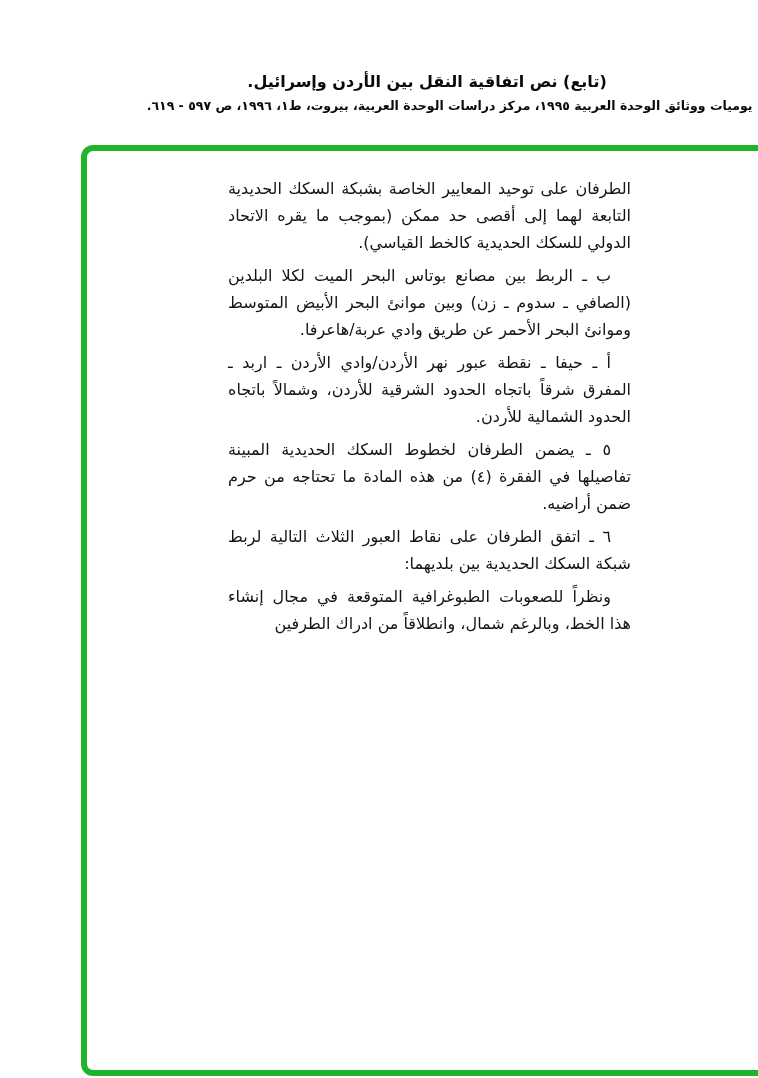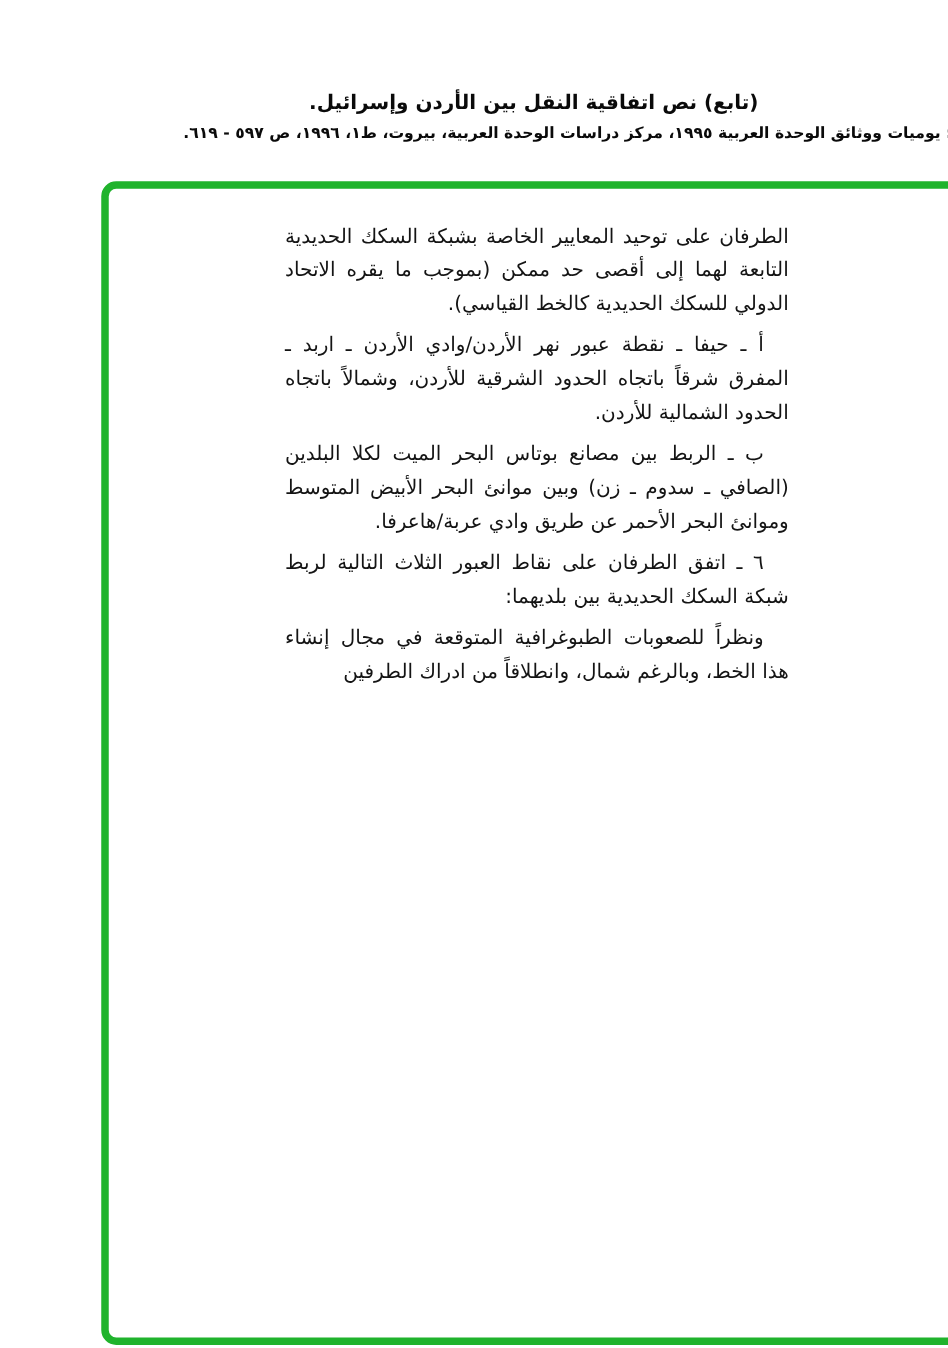--- a/index.html
+++ b/index.html
@@ -73,19 +73,20 @@
 <body>
 
 <div class="doc-title">(تابع) نص اتفاقية النقل بين الأردن وإسرائيل.</div>
 
 <div class="doc-source">المصدر: يوميات ووثائق الوحدة العربية ١٩٩٥، مركز دراسات الوحدة العربية، بيروت، ط١، ١٩٩٦، ص ٥٩٧ - ٦١٩.</div>
 
 <div class="content-frame"></div>
 
 <div class="document-body">
   <p class="para">الطرفان على توحيد المعايير الخاصة بشبكة السكك الحديدية التابعة لهما إلى أقصى حد ممكن (بموجب ما يقره الاتحاد الدولي للسكك الحديدية كالخط القياسي).</p>
+  <p class="para indent">ب ـ الربط بين مصانع بوتاس البحر الميت لكلا البلدين (الصافي ـ سدوم ـ زن) وبين موانئ البحر الأبيض المتوسط وموانئ البحر الأحمر عن طريق وادي عربة/هاعرفا.</p>
   <p class="para indent">أ ـ حيفا ـ نقطة عبور نهر الأردن/وادي الأردن ـ اربد ـ المفرق شرقاً باتجاه الحدود الشرقية للأردن، وشمالاً باتجاه الحدود الشمالية للأردن.</p>
-  <p class="para indent">ب ـ الربط بين مصانع بوتاس البحر الميت لكلا البلدين (الصافي ـ سدوم ـ زن) وبين موانئ البحر الأبيض المتوسط وموانئ البحر الأحمر عن طريق وادي عربة/هاعرفا.</p>
+  <p class="para indent">٥ ـ يضمن الطرفان لخطوط السكك الحديدية المبينة تفاصيلها في الفقرة (٤) من هذه المادة ما تحتاجه من حرم ضمن أراضيه.</p>
   <p class="para indent">٦ ـ اتفق الطرفان على نقاط العبور الثلاث التالية لربط شبكة السكك الحديدية بين بلديهما:</p>
   <p class="para indent">ونظراً للصعوبات الطبوغرافية المتوقعة في مجال إنشاء هذا الخط، وبالرغم شمال، وانطلاقاً من ادراك الطرفين</p>
 </div>
 
 <div class="page-number">١٢</div>
 
 </body></html>

